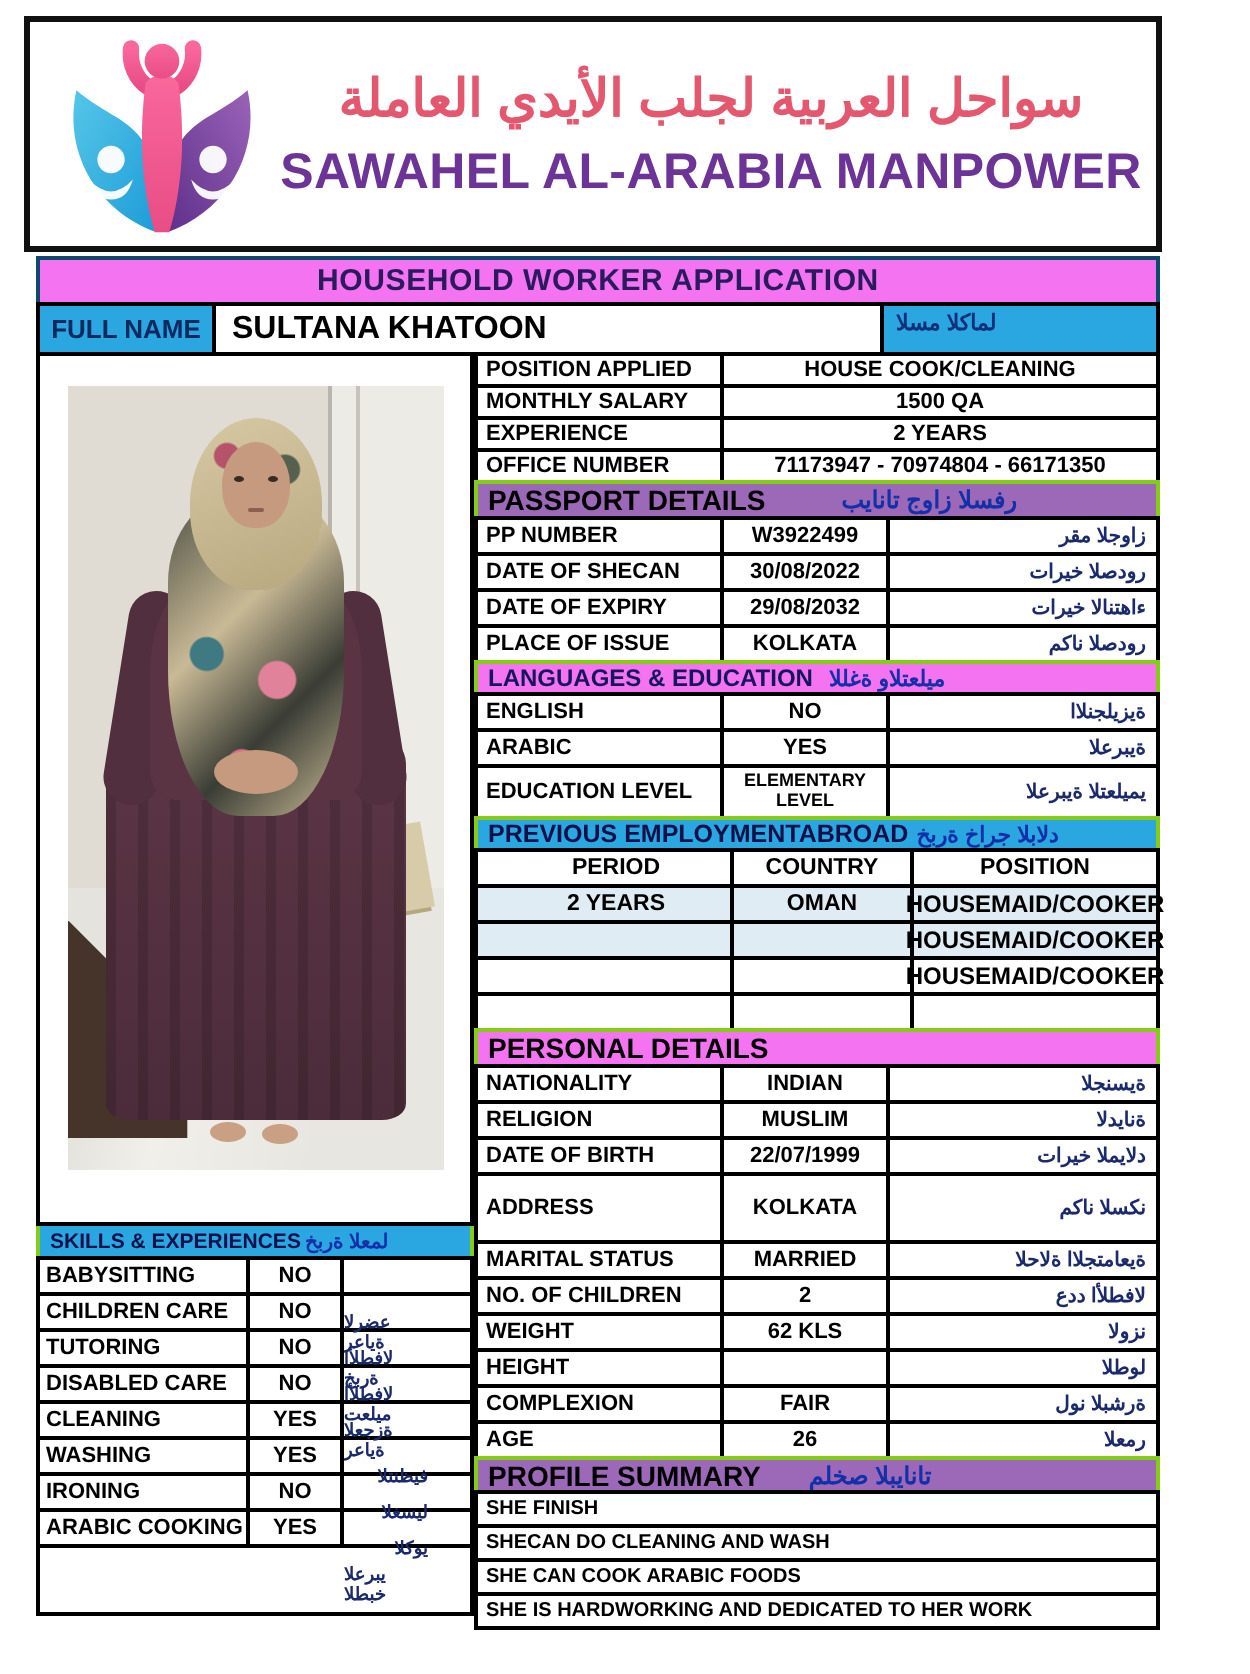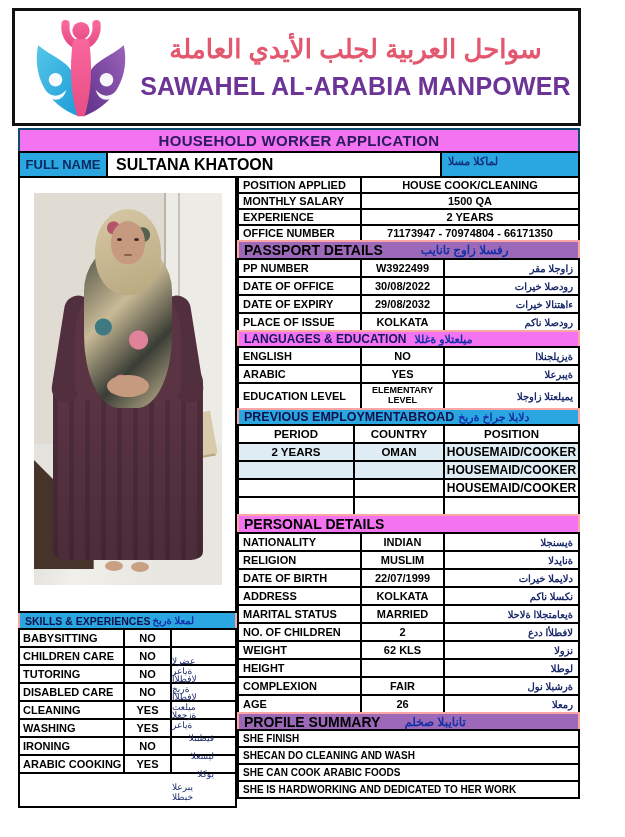--- a/index.html
+++ b/index.html
@@ -26,45 +26,45 @@
   .fn-ar{width:138px;background:#2aa7e1;border-left:2px solid #000;font-size:11px;font-weight:bold;
          color:#13307a;padding:2px 6px;box-sizing:border-box;}
 
   
   .col{position:absolute;box-sizing:border-box;}
   .left-col{left:18px;top:176px;width:219px;}
   .right-col{left:237px;top:176px;width:343px;}
   .col > *{box-sizing:border-box;}
   .col > * + *{margin-top:-2px;}
 
-  .banner{border:2px solid #fca5a5;display:flex;align-items:center;padding-left:5px;font-weight:bold;}
+  .banner{border:2px solid #84cc16;display:flex;align-items:center;padding-left:5px;font-weight:bold;}
   .pinkb{background:#f373f1;color:#16165e;}
   .cyanb{background:#2aa7e1;color:#10104a;}
   .purpleb{background:#9c69b8;color:#000;}
   .ar-b{color:#1430a8;font-size:12px;font-weight:bold;}
 
   .trow{border:2px solid #000;display:flex;background:#fff;}
   .cell{display:flex;align-items:center;box-sizing:border-box;min-width:0;}
   .cl{font-weight:bold;font-size:11px;padding-left:4px;border-right:2px solid #000;}
   .w-l{width:123px;}
   .cv{font-weight:bold;font-size:11px;justify-content:center;text-align:center;}
   .cv-mid{width:83px;border-right:2px solid #000;}
   .cv-wide{flex:1;}
   .ca{flex:1;font-size:10px;color:#1b2a6b;font-weight:bold;justify-content:flex-end;padding-right:5px;}
 
   
-  .e1{width:116px;border-right:2px solid #000;justify-content:center;font-weight:bold;font-size:11.5px;}
+  .e1{width:116px;border-right:2px solid #000;justify-content:center;font-weight:bold;font-size:11.5px;margin-left:12px;}
   .e2{width:90px;border-right:2px solid #000;justify-content:center;font-weight:bold;font-size:11.5px;}
   .e3{flex:1;justify-content:center;font-weight:bold;font-size:12px;}
   .hl{background:#dfecf3;}
 
   
   .sl{width:105px;border-right:2px solid #000;font-size:11px;font-weight:bold;padding-left:3px;}
   .sv{width:47px;border-right:2px solid #000;justify-content:center;font-weight:bold;font-size:11px;}
-  .sa{flex:1;font-size:9px;color:#1b2a6b;font-weight:normal;justify-content:flex-end;padding-right:21px;margin-top:36px;}
+  .sa{flex:1;font-size:9px;color:#1b2a6b;font-weight:bold;justify-content:flex-end;padding-right:21px;margin-top:36px;}
 
   .pline{border:2px solid #000;display:flex;align-items:center;padding-left:4px;font-size:10px;font-weight:bold;background:#fff;}
 
   .small-val{font-size:9px;line-height:1.1;}
 
   
   .photo-cell{height:437px;border:2px solid #000;background:#fff;position:relative;}
   .photo{position:relative;width:188px;height:392px;margin:15px auto 0;overflow:hidden;background:#e0dcd4;}
   .photo *{position:absolute;}
   .ph-wall-right{right:0;top:0;width:56px;height:72%;background:#edebe6;border-left:2px solid #b9b4ac;}
@@ -242,21 +242,21 @@
     <div class="banner purpleb" style="height:20px;font-size:14px;gap:38px;">
       <span>PASSPORT DETAILS</span>
       <span class="ar-b">رفسلا زاوج تانايب</span>
     </div>
     <div class="trow" style="height:20px">
       <div class="cell cl w-l">PP NUMBER</div>
       <div class="cell cv cv-mid">W3922499</div>
       <div class="cell ca">زاوجلا مقر</div>
     </div>
     <div class="trow" style="height:20px">
-      <div class="cell cl w-l">DATE OF OFFICE</div>
+      <div class="cell cl w-l">DATE OF SHECAN</div>
       <div class="cell cv cv-mid">30/08/2022</div>
       <div class="cell ca">رودصلا خيرات</div>
     </div>
     <div class="trow" style="height:20px">
       <div class="cell cl w-l">DATE OF EXPIRY</div>
       <div class="cell cv cv-mid">29/08/2032</div>
       <div class="cell ca">ءاهتنالا خيرات</div>
     </div>
     <div class="trow" style="height:20px">
       <div class="cell cl w-l">PLACE OF ISSUE</div>
@@ -274,21 +274,21 @@
       <div class="cell ca">ةيزيلجنلاا</div>
     </div>
     <div class="trow" style="height:20px">
       <div class="cell cl w-l">ARABIC</div>
       <div class="cell cv cv-mid">YES</div>
       <div class="cell ca">ةيبرعلا</div>
     </div>
     <div class="trow" style="height:28px">
       <div class="cell cl w-l">EDUCATION LEVEL</div>
       <div class="cell cv cv-mid small-val">ELEMENTARY LEVEL</div>
-      <div class="cell ca">يميلعتلا زاوجلا</div>
+      <div class="cell ca">يميلعتلا ةيبرعلا</div>
     </div>
 
     <div class="banner cyanb" style="height:18px;font-size:12.5px;gap:4px;">
       <span>PREVIOUS EMPLOYMENTABROAD</span>
       <span class="ar-b" style="font-size:11px;">دلابلا جراخ ةربخ</span>
     </div>
     <div class="trow" style="height:20px">
       <div class="cell e1">PERIOD</div>
       <div class="cell e2">COUNTRY</div>
       <div class="cell e3" style="font-size:11.5px">POSITION</div>
@@ -325,21 +325,21 @@
     <div class="trow" style="height:20px">
       <div class="cell cl w-l">RELIGION</div>
       <div class="cell cv cv-mid">MUSLIM</div>
       <div class="cell ca">ةنايدلا</div>
     </div>
     <div class="trow" style="height:20px">
       <div class="cell cl w-l">DATE OF BIRTH</div>
       <div class="cell cv cv-mid">22/07/1999</div>
       <div class="cell ca">دلايملا خيرات</div>
     </div>
-    <div class="trow" style="height:20px">
+    <div class="trow" style="height:36px">
       <div class="cell cl w-l">ADDRESS</div>
       <div class="cell cv cv-mid">KOLKATA</div>
       <div class="cell ca">نكسلا ناكم</div>
     </div>
     <div class="trow" style="height:20px">
       <div class="cell cl w-l">MARITAL STATUS</div>
       <div class="cell cv cv-mid">MARRIED</div>
       <div class="cell ca">ةيعامتجلاا ةلاحلا</div>
     </div>
     <div class="trow" style="height:20px">

